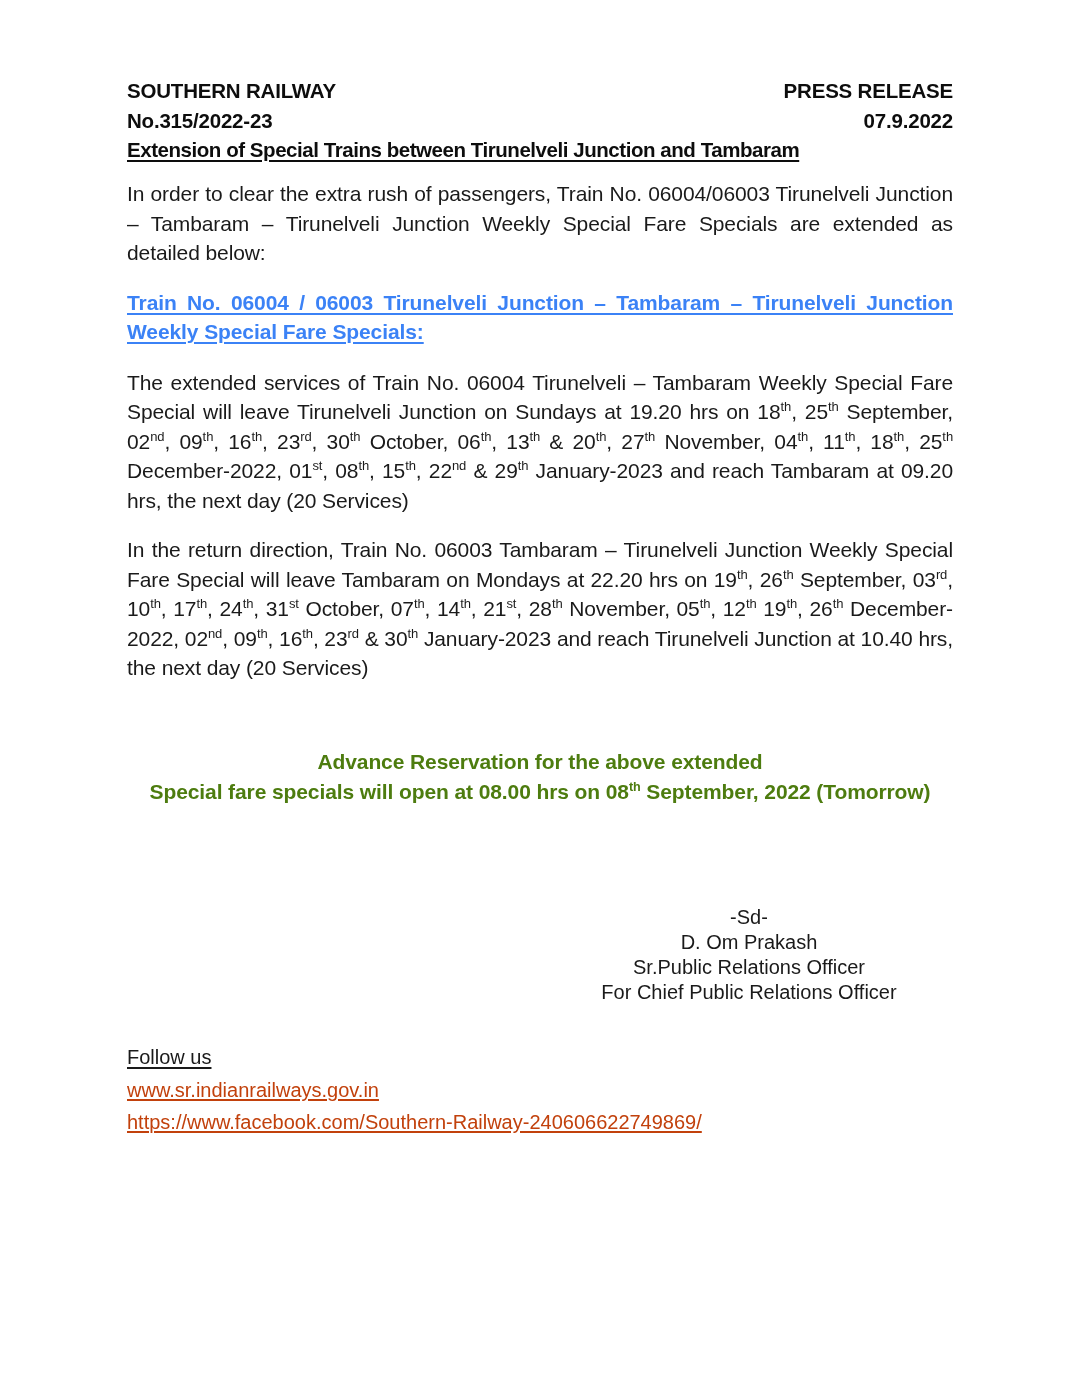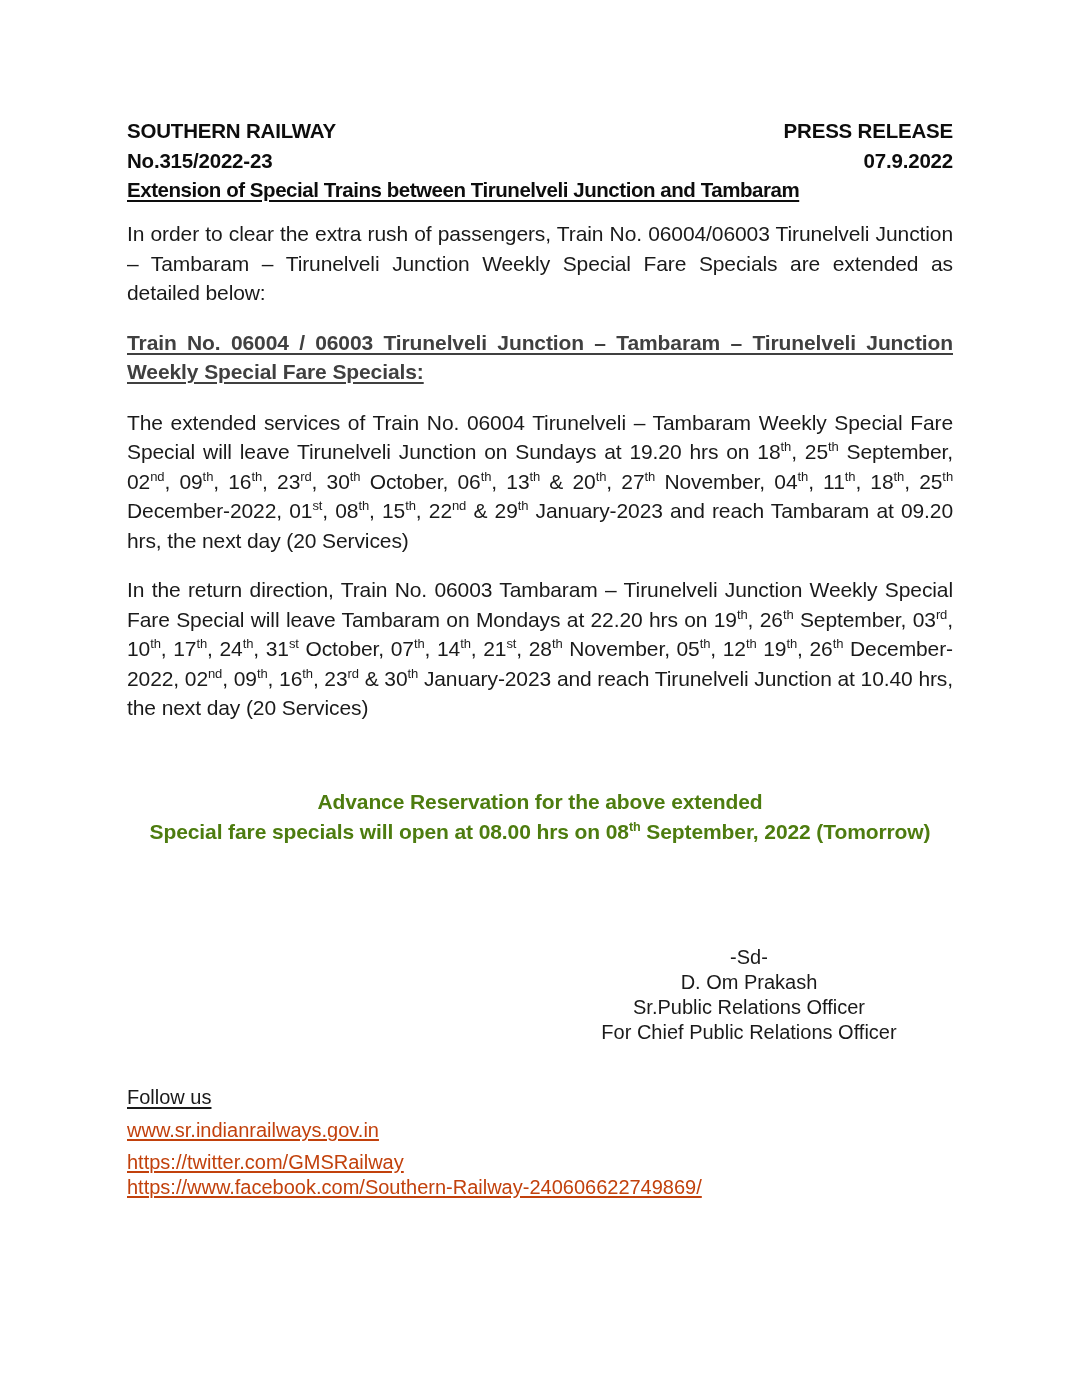--- a/index.html
+++ b/index.html
@@ -27,21 +27,21 @@
 
   .content {
     position: absolute;
     left: 127px;
     top: 0;
     width: 826px;
   }
 
   
   .header {
-    padding-top: 116px;
+    padding-top: 76px;
     font-family: "Liberation Sans", sans-serif;
     font-weight: bold;
     font-size: 20.5px;
     letter-spacing: -0.2px;
     color: #0d0d0d;
   }
   .header-row {
     display: flex;
     justify-content: space-between;
     align-items: baseline;
@@ -73,21 +73,21 @@
     letter-spacing: -0.1px;
     margin-top: 18px;
   }
   .para.first { margin-top: 16px; }
 
   .subhead {
     font-size: 21px;
     line-height: 29.5px;
     text-align: justify;
     font-weight: bold;
-    color: #404040;
+    color: #3b82f6;
     letter-spacing: -0.1px;
     margin-top: 20px;
   }
   .subhead u { text-underline-offset: 3px; }
 
   .para.dates { margin-top: 21px; }
   .para.ret { margin-top: 20px; }
 
   sup {
     font-size: 0.62em;
@@ -185,18 +185,17 @@
       <div>D. Om Prakash</div>
       <div>Sr.Public Relations Officer</div>
       <div>For Chief Public Relations Officer</div>
     </div>
 
     <div class="footer">
       <div>
         <span class="follow-label">Follow us</span>
       </div>
       <a class="footer-link spaced" href="#">www.sr.indianrailways.gov.in</a>
-      <a class="footer-link" href="#">https://twitter.com/GMSRailway</a>
       <a class="footer-link" href="#">https://www.facebook.com/Southern-Railway-240606622749869/</a>
     </div>
 
   </div>
 </div>
 
 </body></html>

